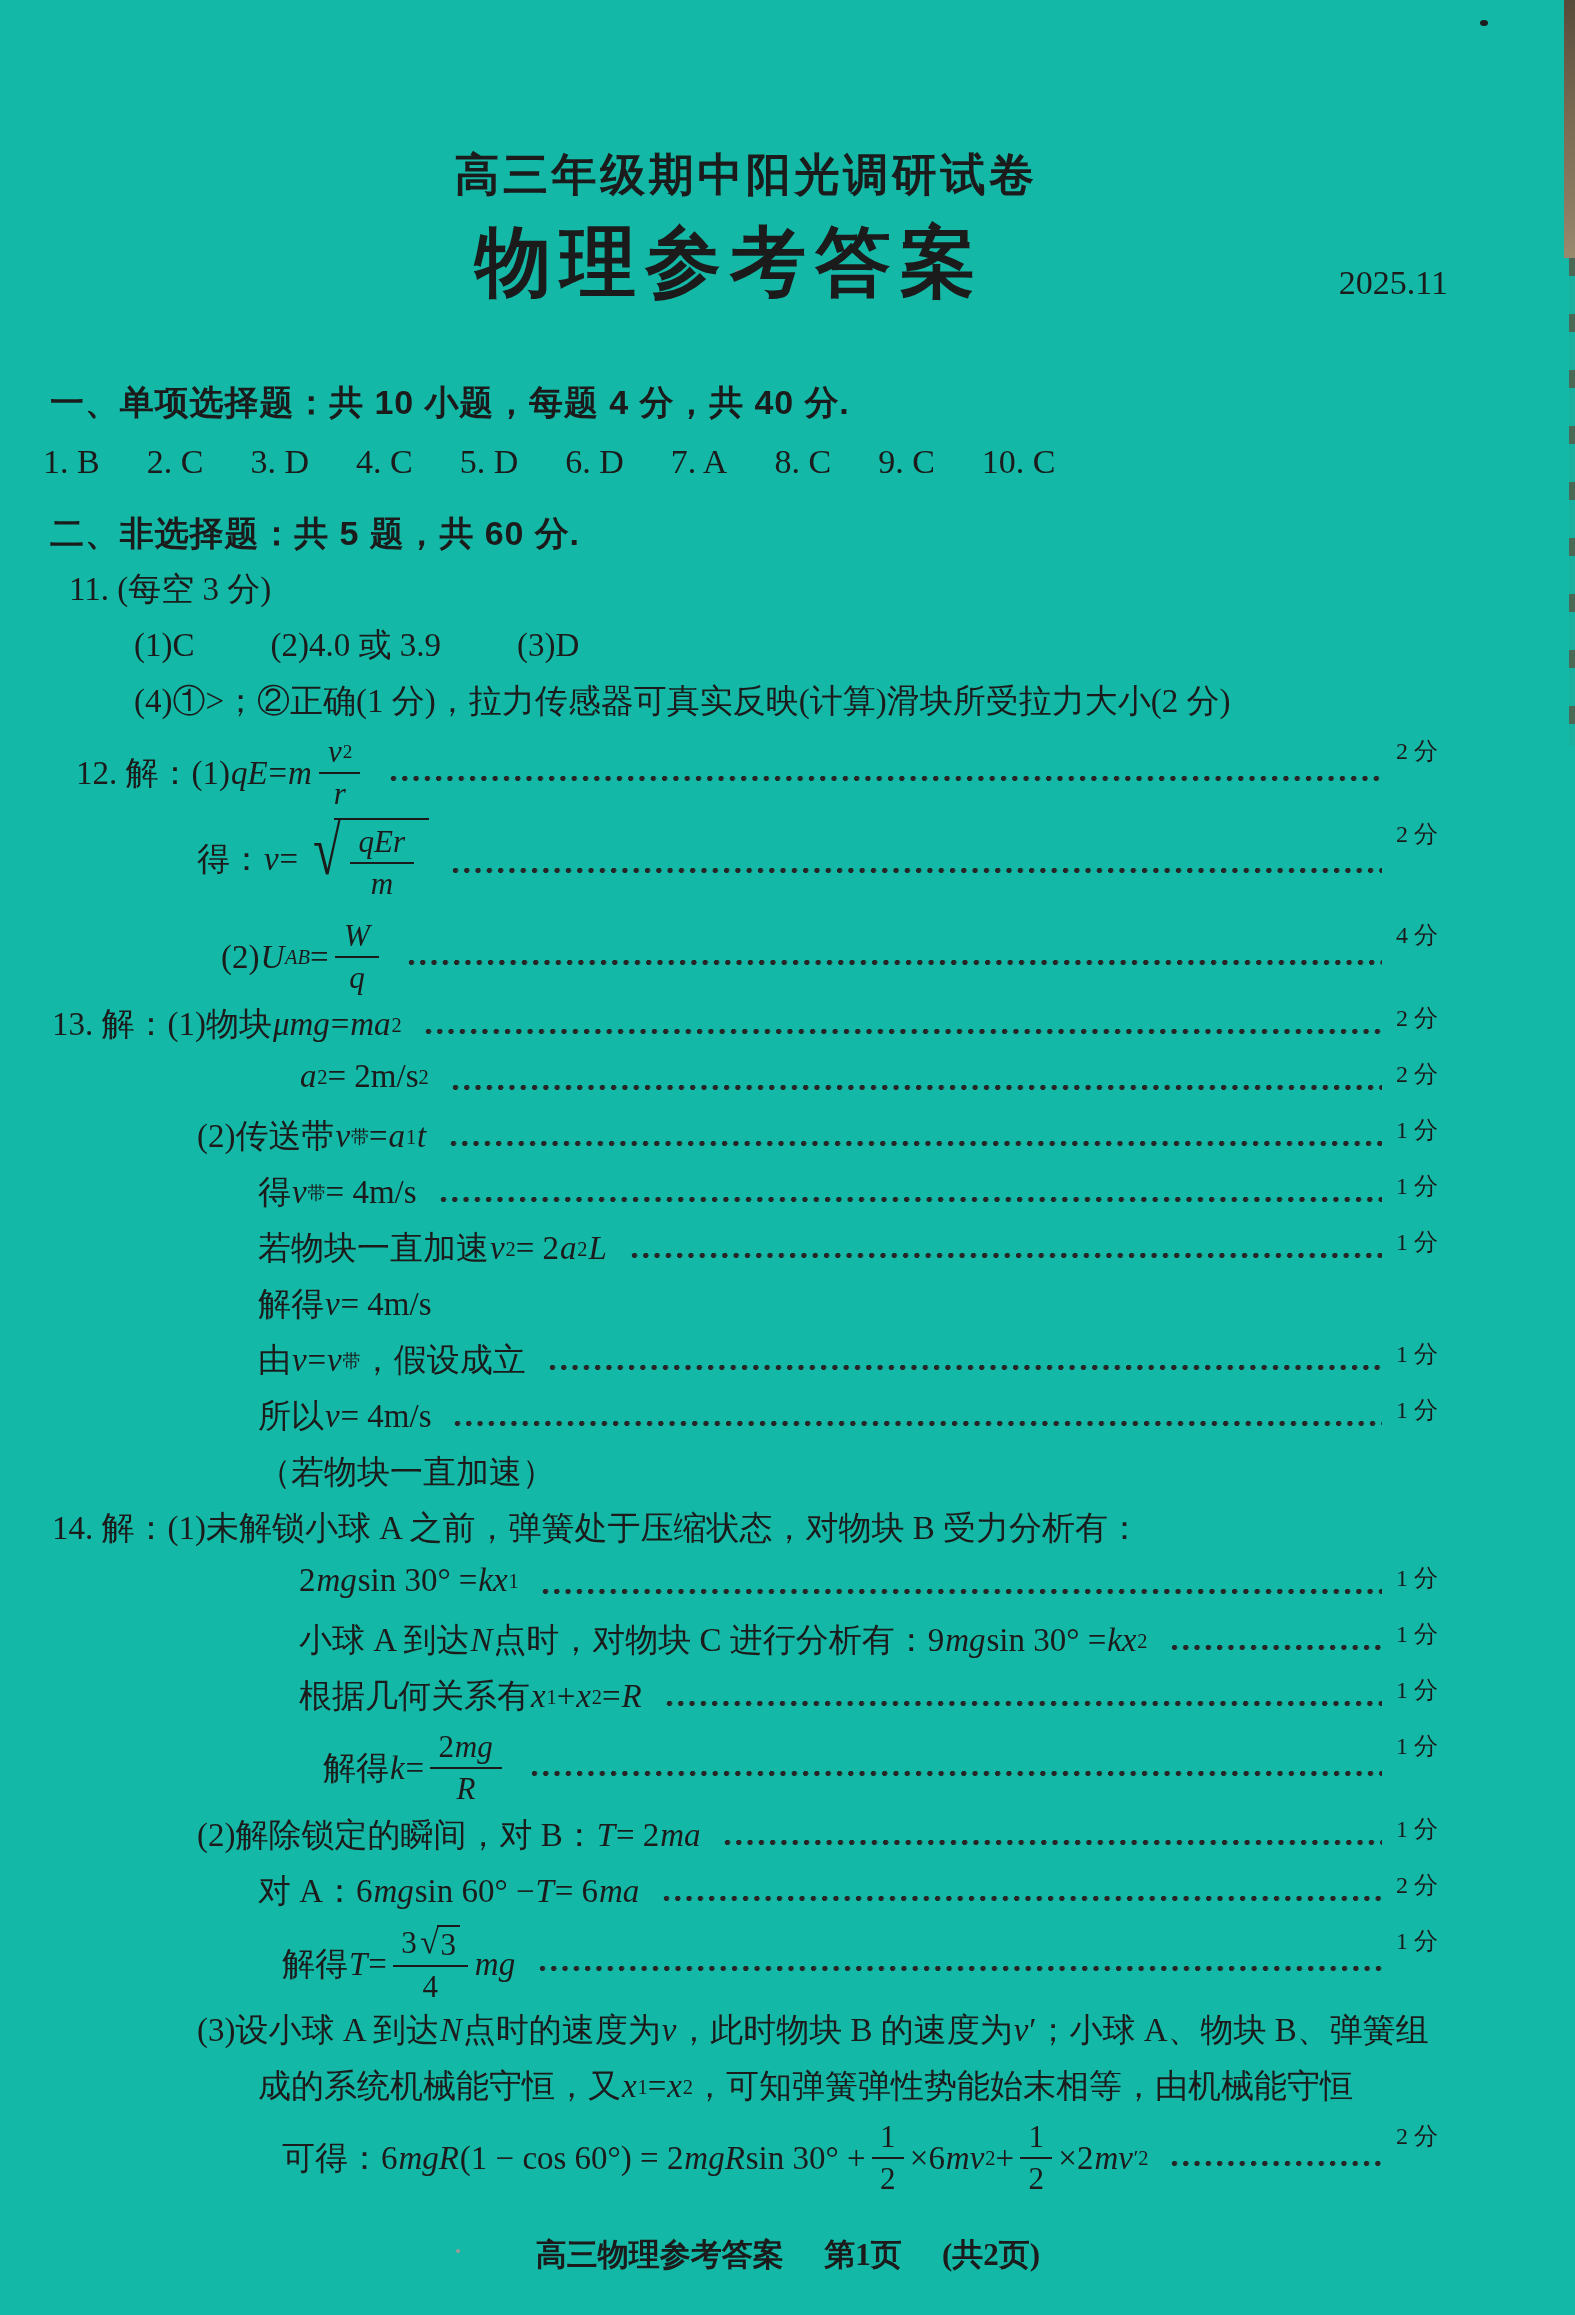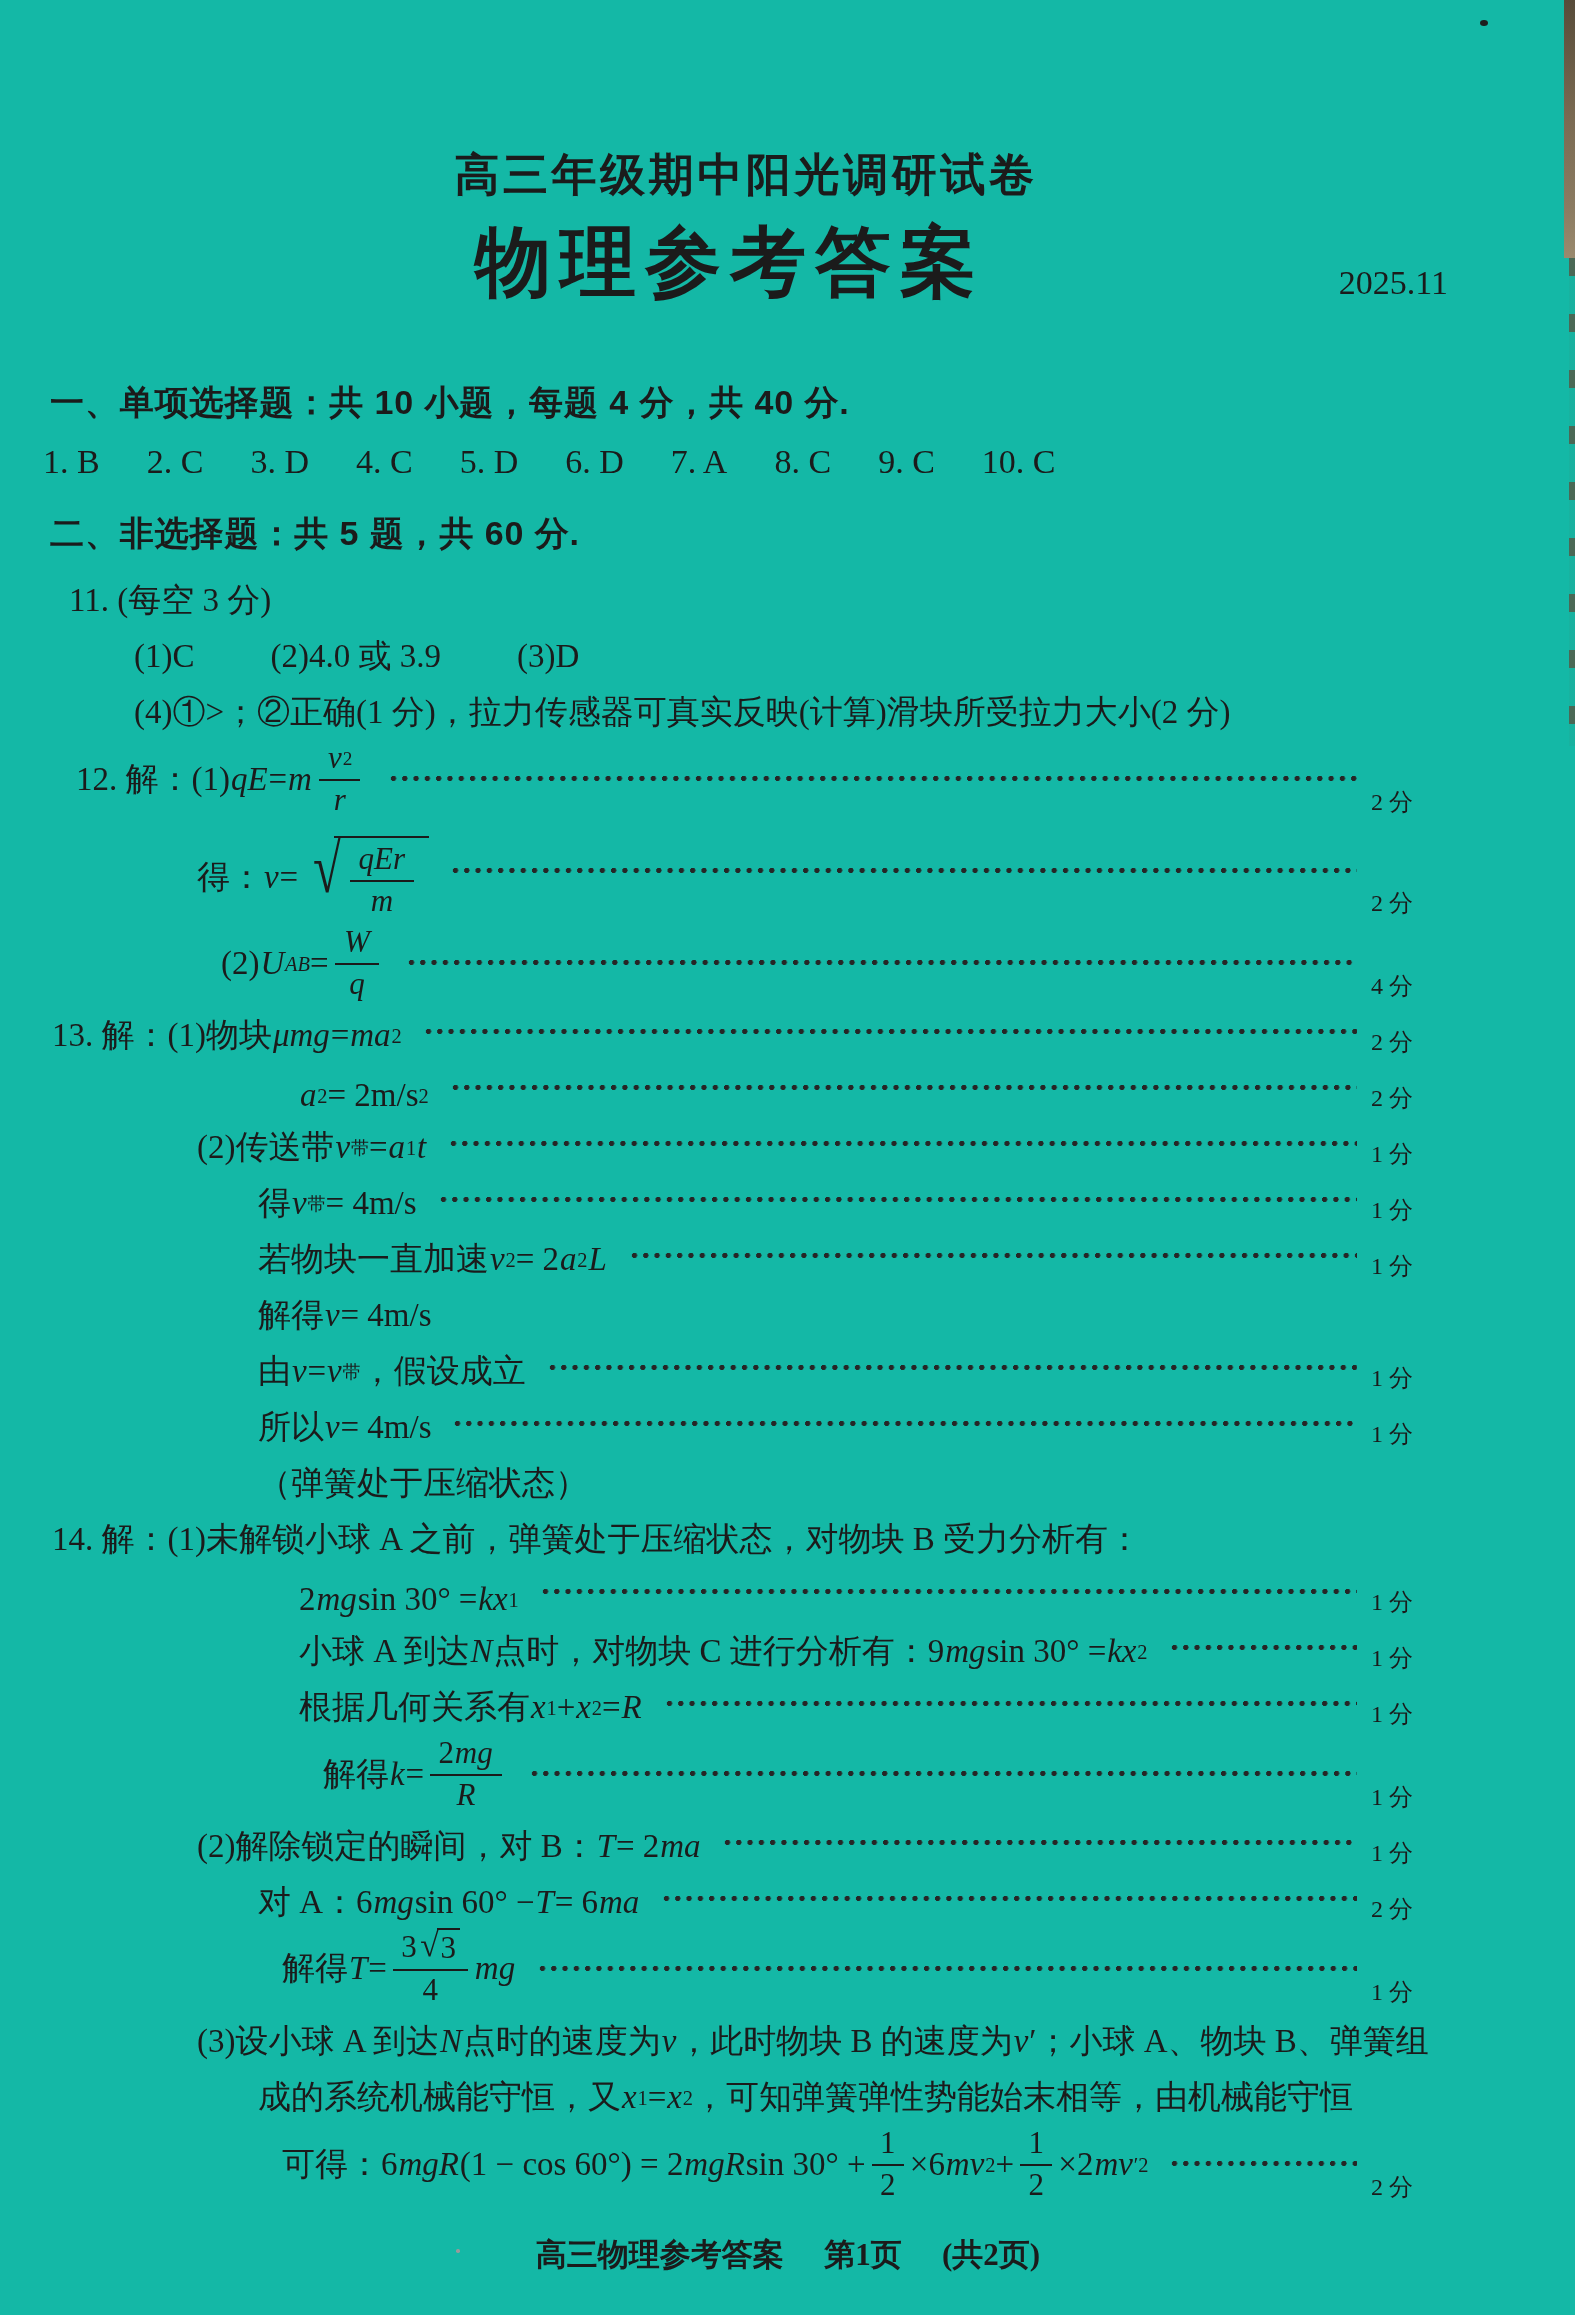--- a/index.html
+++ b/index.html
@@ -24,22 +24,22 @@
   .content{position:absolute;top:378px;left:0;right:0;}
   .h1{
     font-family:"Liberation Sans", sans-serif;font-weight:700;
     font-size:34px;padding-left:50px;height:49px;line-height:49px;margin-bottom:9px;
     letter-spacing:0.9px;
   }
   .mcq-row{font-size:34px;padding-left:43px;height:51px;line-height:51px;margin-bottom:22px;}
   .mcq-row .mcq-ans{margin-right:47px;}
   .lines{}
   .line{
-    display:flex;align-items:flex-end;font-size:33px;min-height:56px;
-    white-space:nowrap;overflow:visible;padding-right:118px;
+    display:flex;align-items:flex-start;font-size:33px;min-height:56px;
+    white-space:nowrap;overflow:visible;padding-right:93px;
   }
   .line .seg-wrap{flex:0 0 auto;display:inline-flex;align-items:center;}
   .t1{min-height:83px;margin-left:24px;}
   .t2{min-height:101px;}
   .l0{padding-left:52px;}
   .l1a{padding-left:69px;}
   .l1{padding-left:134px;}
   .l2{padding-left:197px;}
   .l3{padding-left:258px;}
   .l4{padding-left:299px;}
@@ -264,21 +264,21 @@
           <span class="seg-wrap">
             <span class="rm">所以 </span>
             <span class="m">v</span>
             <span class="rm"> = 4m/s</span>
           </span>
           <span class="dots"></span>
           <span class="score">1 分</span>
         </div>
         <div class="line l3">
           <span class="seg-wrap">
-            <span class="rm">（弹簧处于压缩状态）</span>
+            <span class="rm">（若物块一直加速）</span>
           </span>
         </div>
         <div class="line l0">
           <span class="seg-wrap">
             <span class="rm">14. 解：(1)未解锁小球 A 之前，弹簧处于压缩状态，对物块 B 受力分析有：</span>
           </span>
         </div>
         <div class="line l4">
           <span class="seg-wrap">
             <span class="rm">2</span>

